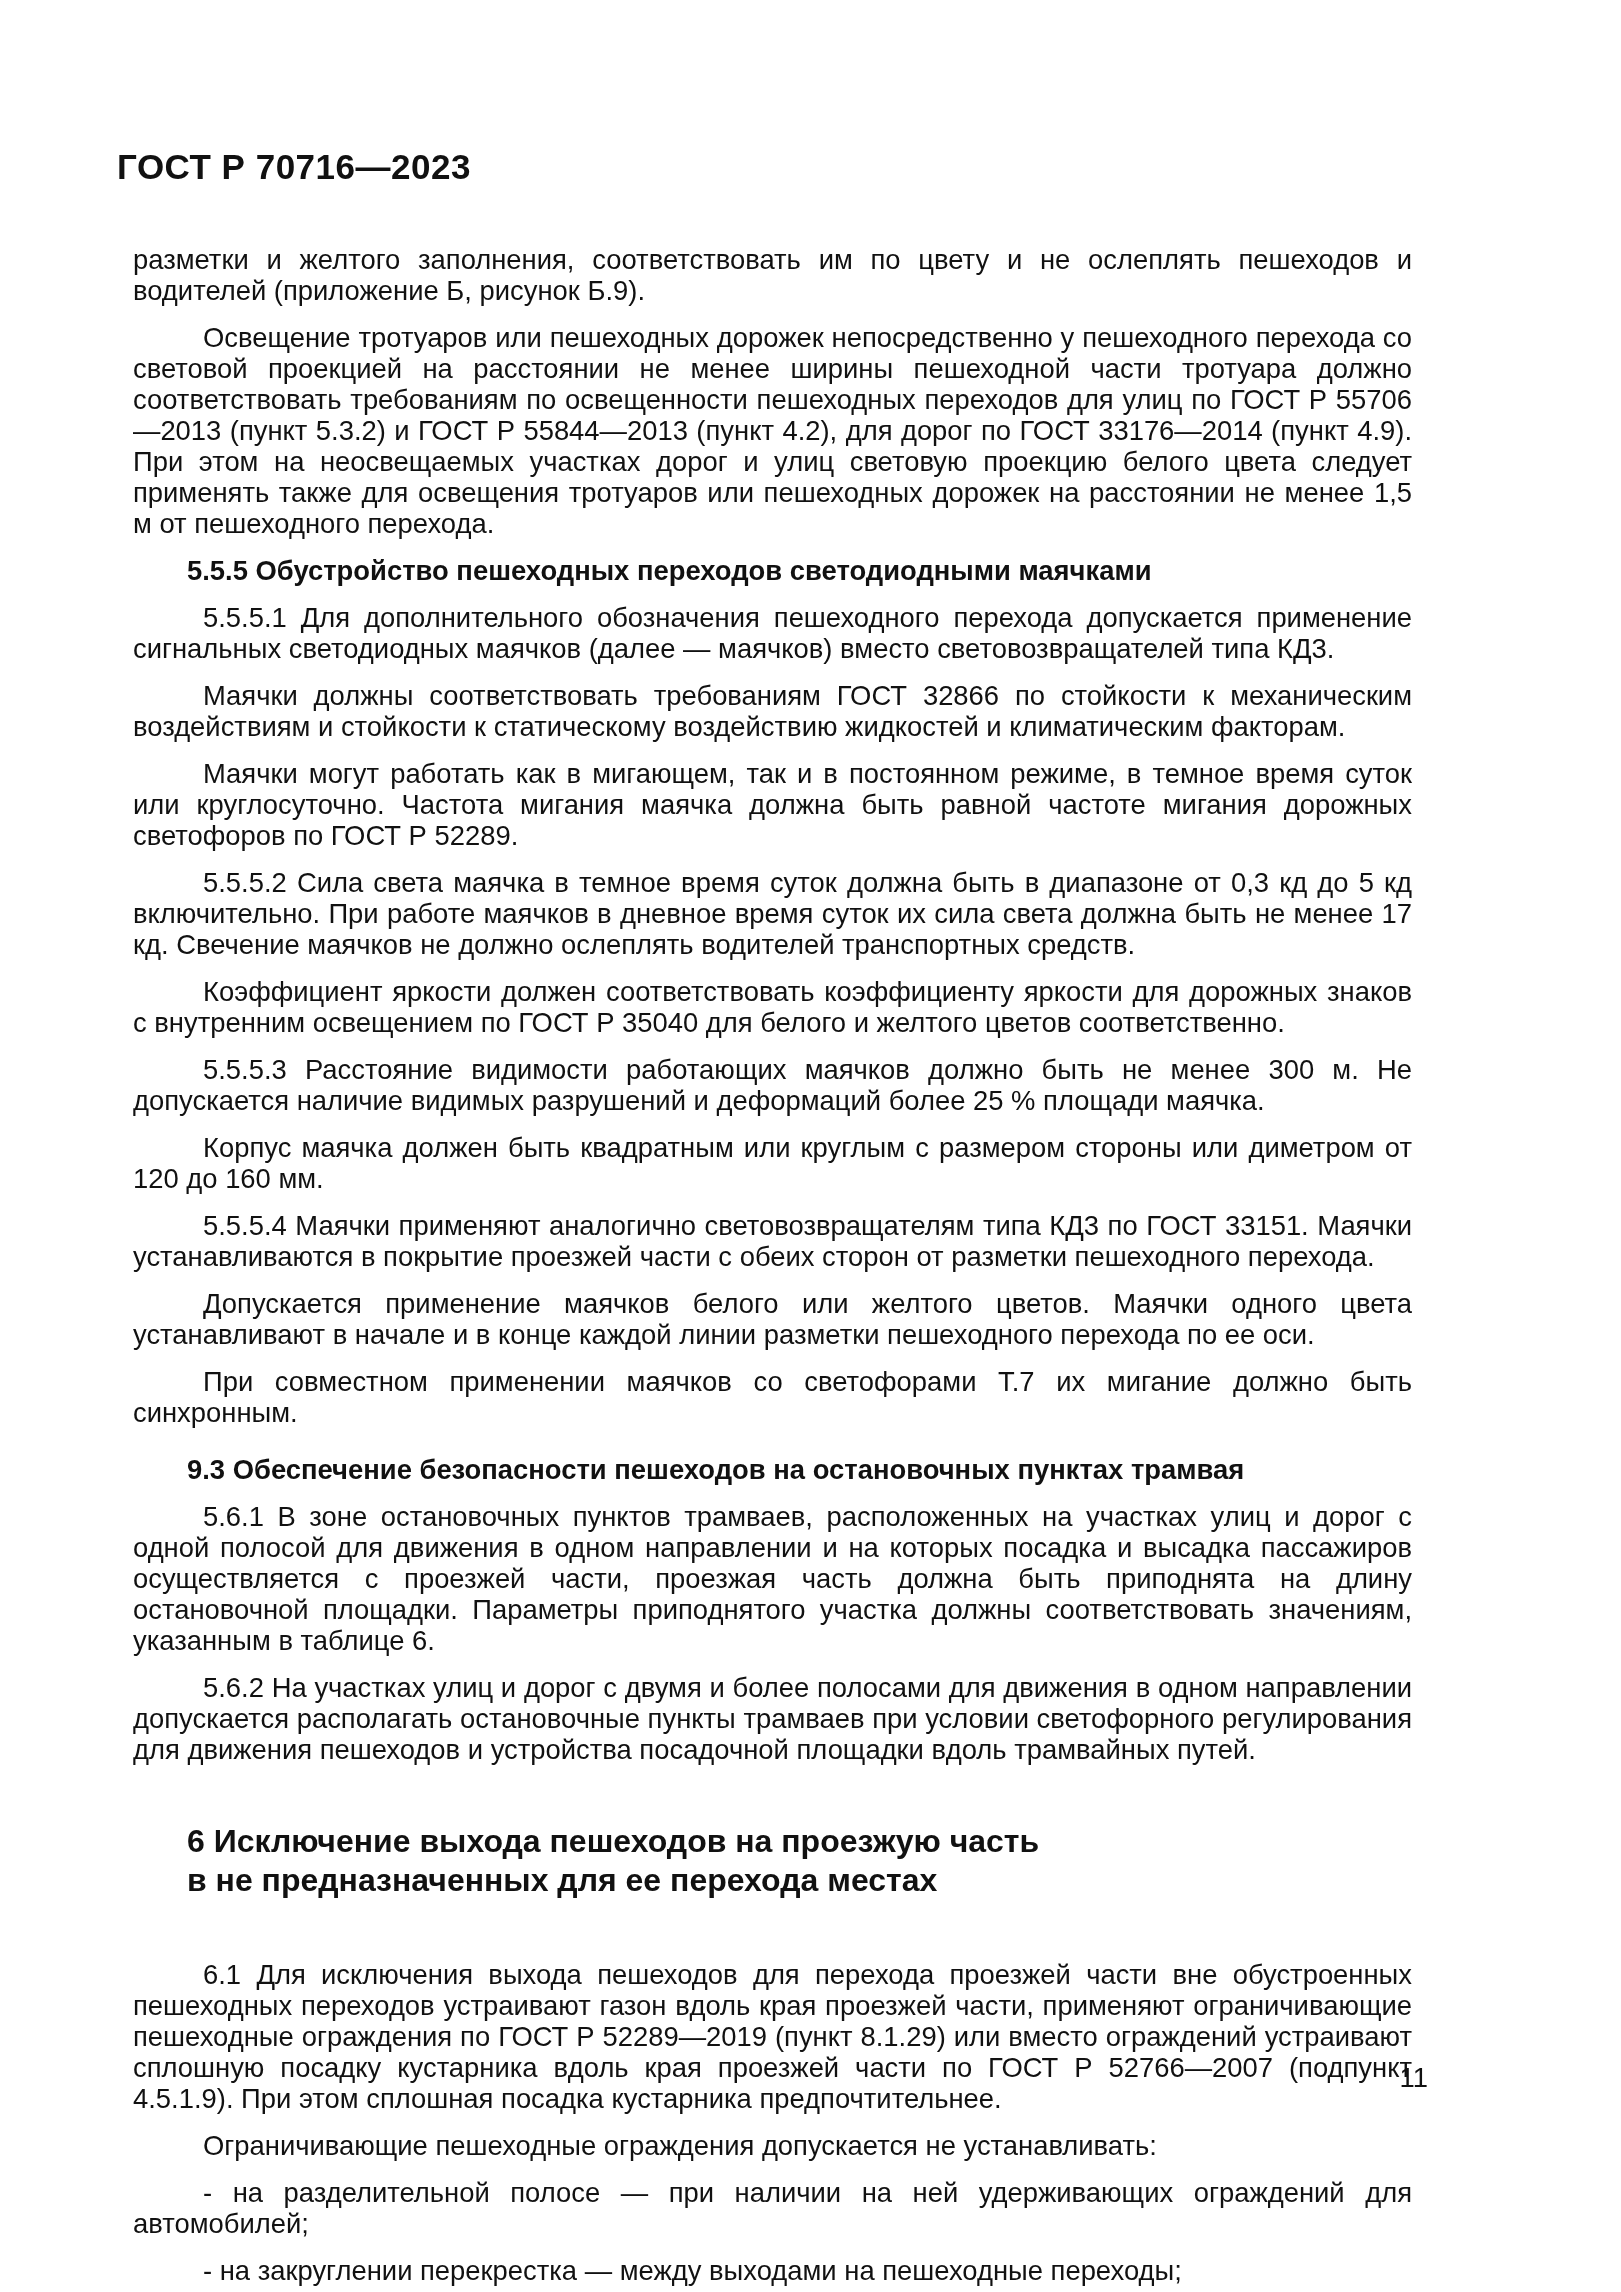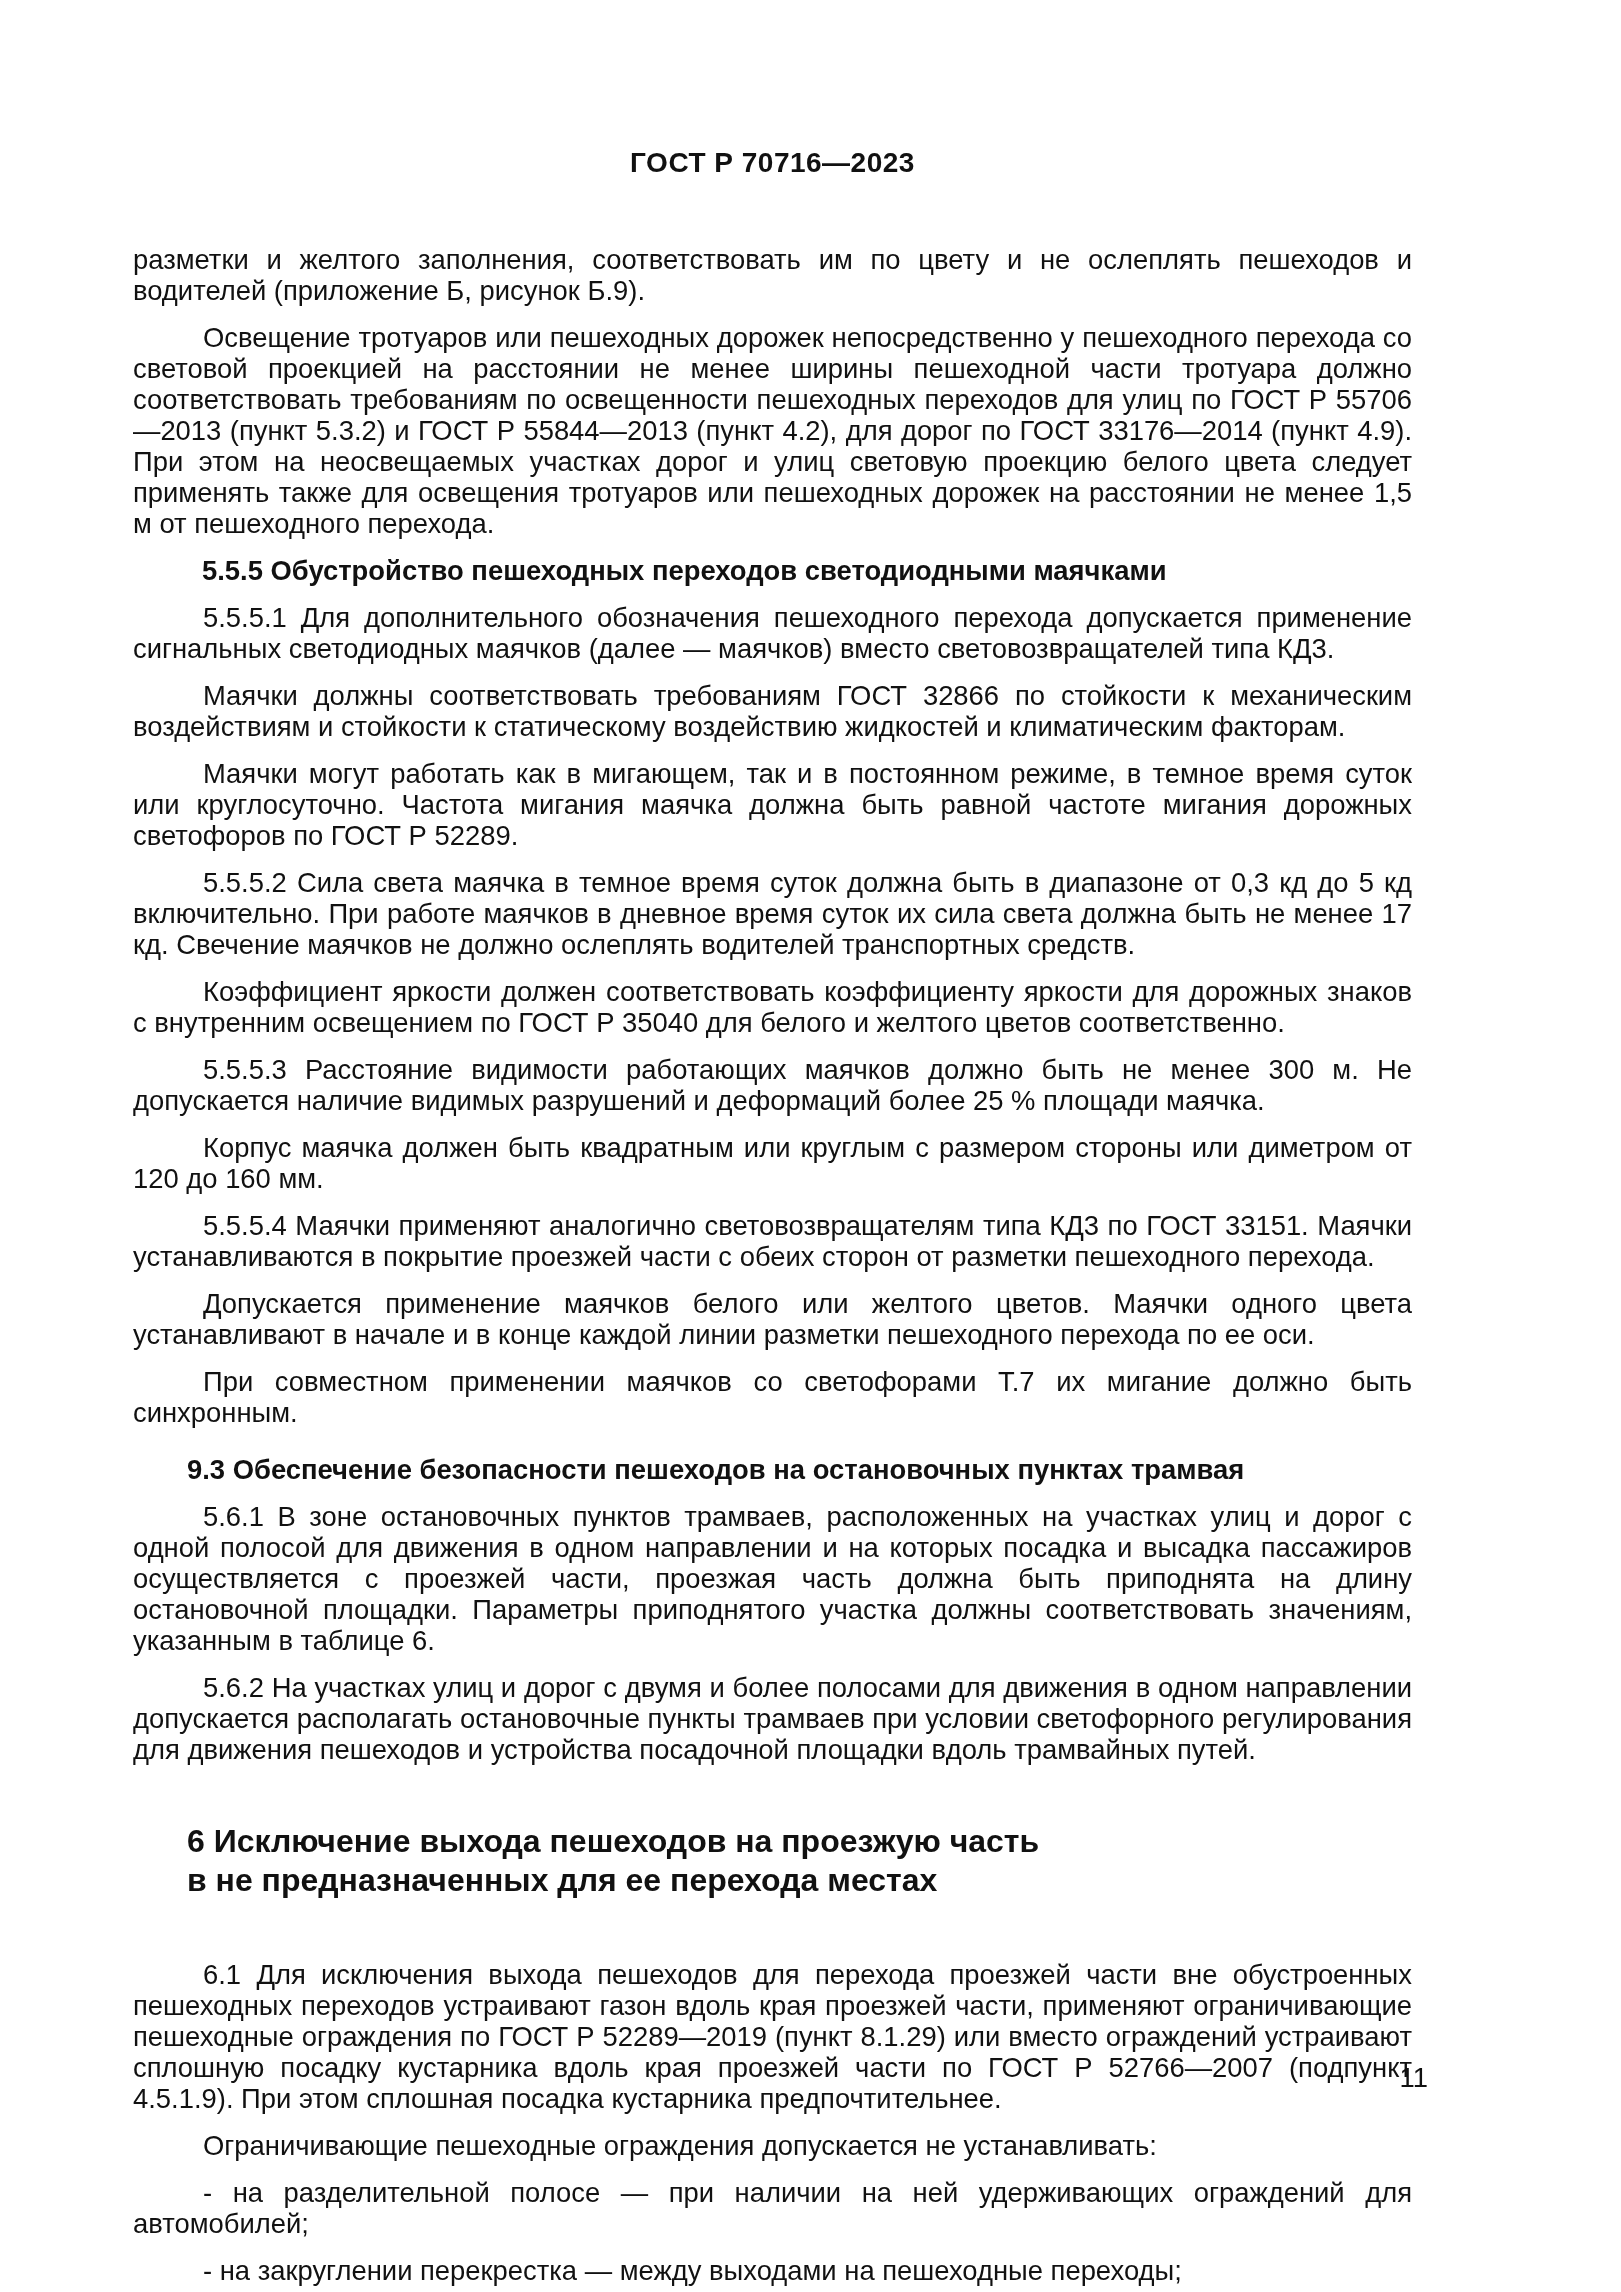--- a/index.html
+++ b/index.html
@@ -14,43 +14,43 @@
     background: #ffffff;
     color: #111111;
     font-family: "Liberation Sans", "DejaVu Sans", sans-serif;
     overflow: hidden;
   }
   .doc-header {
     position: absolute;
     top: 147px;
     left: 117px;
     right: 193px;
-    text-align: center;
+    text-align: left;
     font-weight: bold;
-    font-size: 28px;
+    font-size: 35px;
     letter-spacing: 0.5px;
   }
   .content {
     position: absolute;
     top: 228px;
     left: 117px;
     right: 193px;
     font-size: 27.4px;
     line-height: 31px;
     text-align: justify;
   }
   .para {
     margin: 16px;
     text-indent: 70px;
   }
   .para.no-indent {
     text-indent: 0;
   }
   .h-sub {
-    margin: 15px;
+    margin: 0;
     font-weight: bold;
     text-indent: 70px;
     text-align: left;
   }
   .h-clause {
     margin: 25.5px 0 15.7px 0;
     font-weight: bold;
     text-indent: 70px;
     text-align: left;
   }

